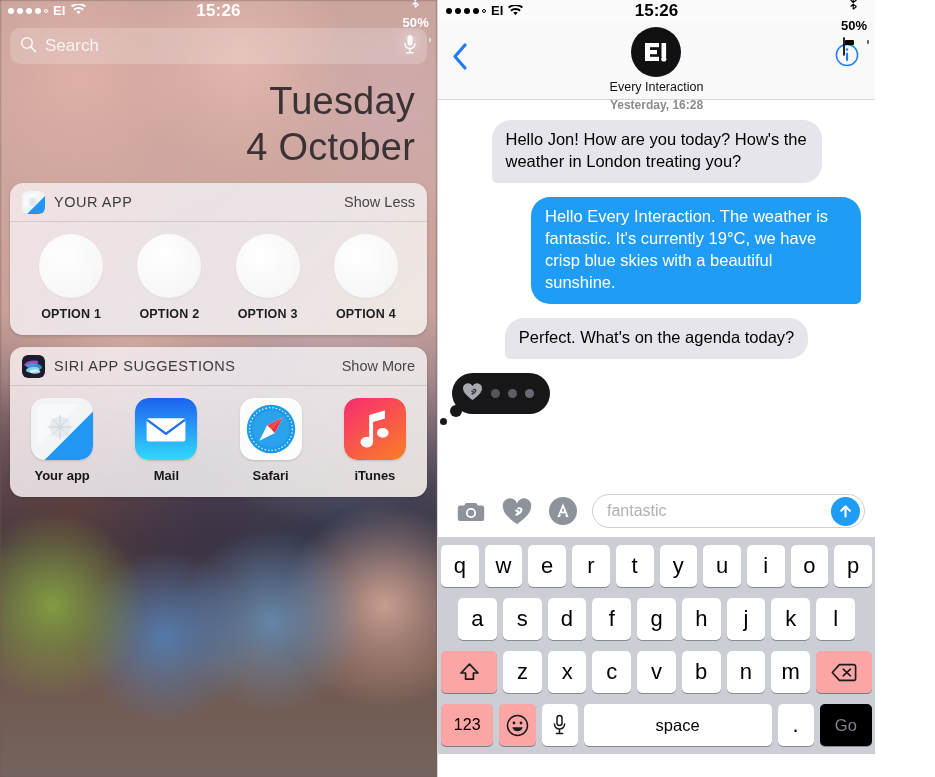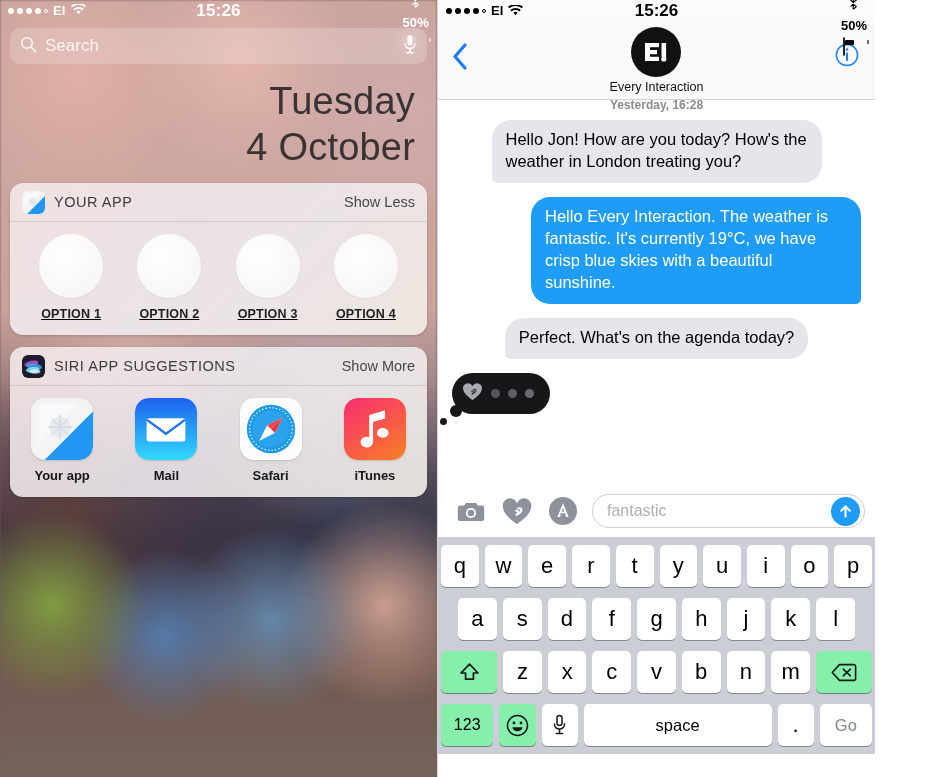--- a/index.html
+++ b/index.html
@@ -92,21 +92,21 @@
   .card-head {
     display:flex; align-items:center; gap:9px;
     padding: 8px 12px 7px;
   }
   .card-title { font-size:14.5px; color:#3b3b3d; letter-spacing:.55px; }
   .card-action { margin-left:auto; font-size:14.5px; color:#46464a; }
   .card-divider { height:1px; background: rgba(120,110,110,.22); margin: 0 0 0 0; }
 
   .mini-icon { width:23px; height:23px; border-radius:6px; flex:0 0 auto; overflow:hidden; }
 
-  .options { display:flex; padding: 12px 12px 14px; text-decoration: underline; }
+  .options { display:flex; padding: 12px 12px 14px; }
   .option { flex:1; display:flex; flex-direction:column; align-items:center; gap:9px; }
   .option .circle {
     width:64px; height:64px; border-radius:50%;
     background: radial-gradient(circle at 38% 34%, #ffffff, #f7f7f7 70%, #f0f0f0);
     box-shadow: 0 1px 2px rgba(0,0,0,.06);
   }
   .option .olabel { font-size:12.5px; color:#1d1d1f; font-weight:600; letter-spacing:.2px; }
 
   .apps { display:flex; padding: 12px 0 14px; }
   .app { flex:1; display:flex; flex-direction:column; align-items:center; gap:8px; }
@@ -186,25 +186,25 @@
 
   
   .keyboard { background:#cbced5; padding: 8px 3px 6px; }
   .krow { display:flex; justify-content:center; gap:6px; margin-bottom:11px; }
   .krow:last-child { margin-bottom:2px; }
   .key {
     background:#fff; border-radius:5px; box-shadow:0 1px 0 rgba(120,125,135,.85);
     height:42px; display:flex; align-items:center; justify-content:center;
     font-size:22px; color:#000; min-width:33px; flex:1;
   }
-  .key.dark { background:#86efac; box-shadow:0 1px 0 rgba(110,116,126,.9); }
+  .key.dark { background:#fca5a5; box-shadow:0 1px 0 rgba(110,116,126,.9); }
   .key.wide { flex:1.45; }
   .key.space { flex:5.2; font-size:16.5px; }
   .key.num { font-size:16px; flex:1.45; }
-  .key.go { font-size:16.5px; color:#7e848e; flex:1.45; background:#ffffff; }
+  .key.go { font-size:16.5px; color:#7e848e; flex:1.45; background:#000000; }
   .key.period { flex:1; font-size:22px; }
   .krow.r2 { padding: 0 17px; }
   .krow.r4 { gap:6px; }
 </style>
 </head>
 <body>
 
 <div class="stage">
 
   <div class="left-phone">

